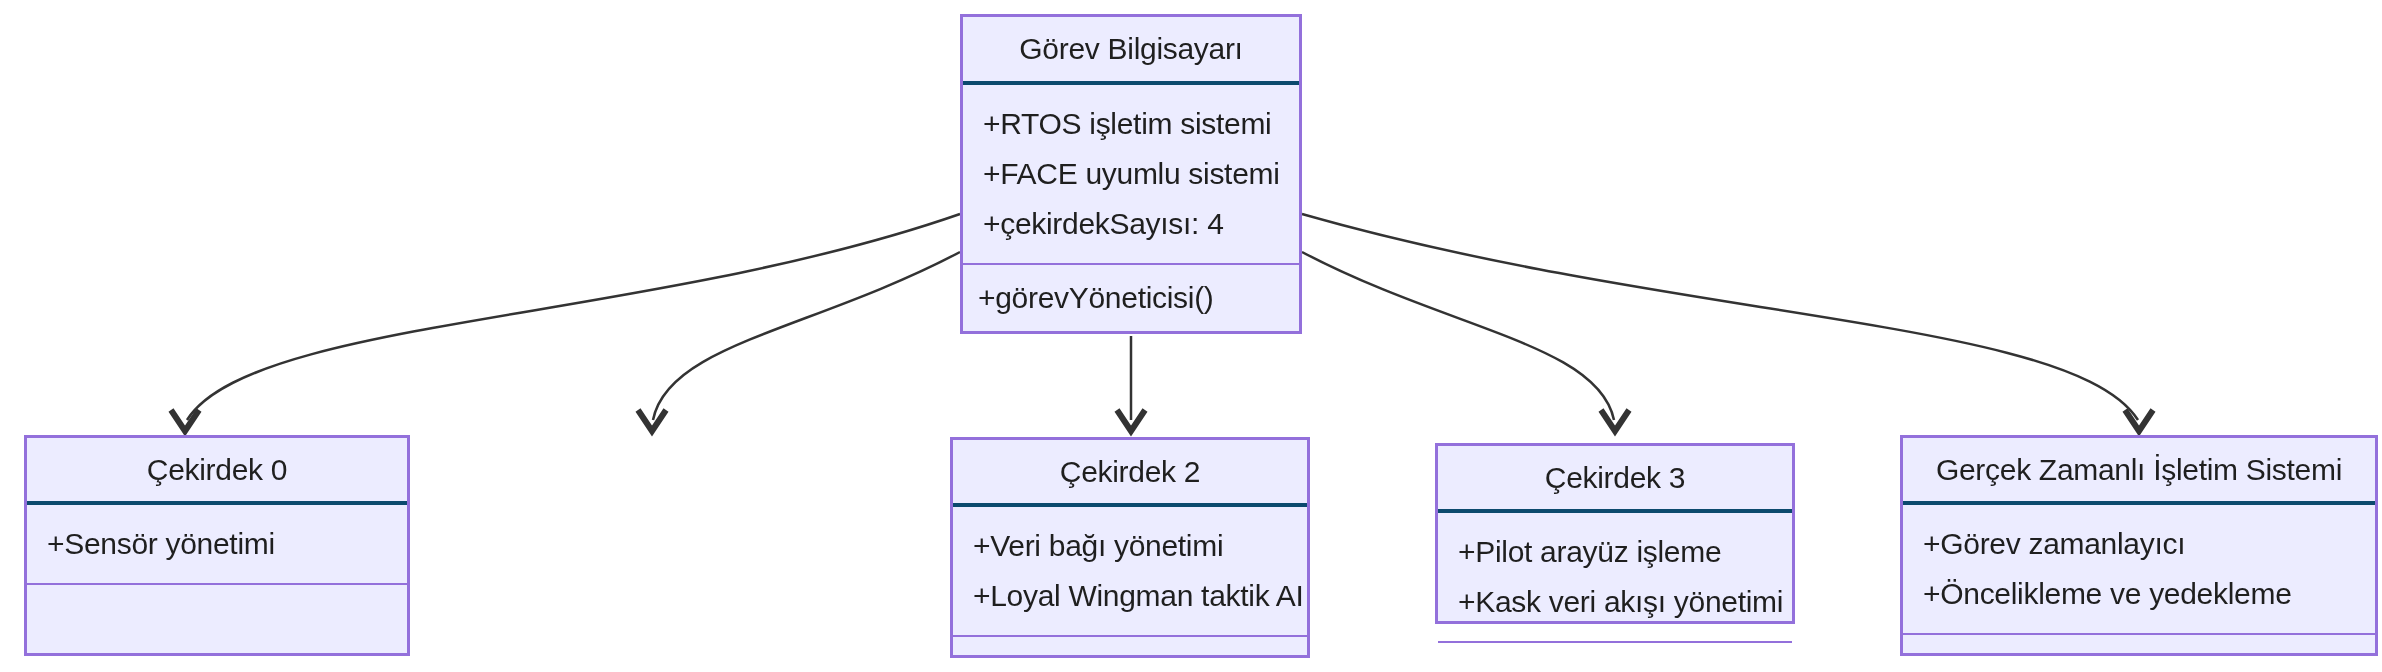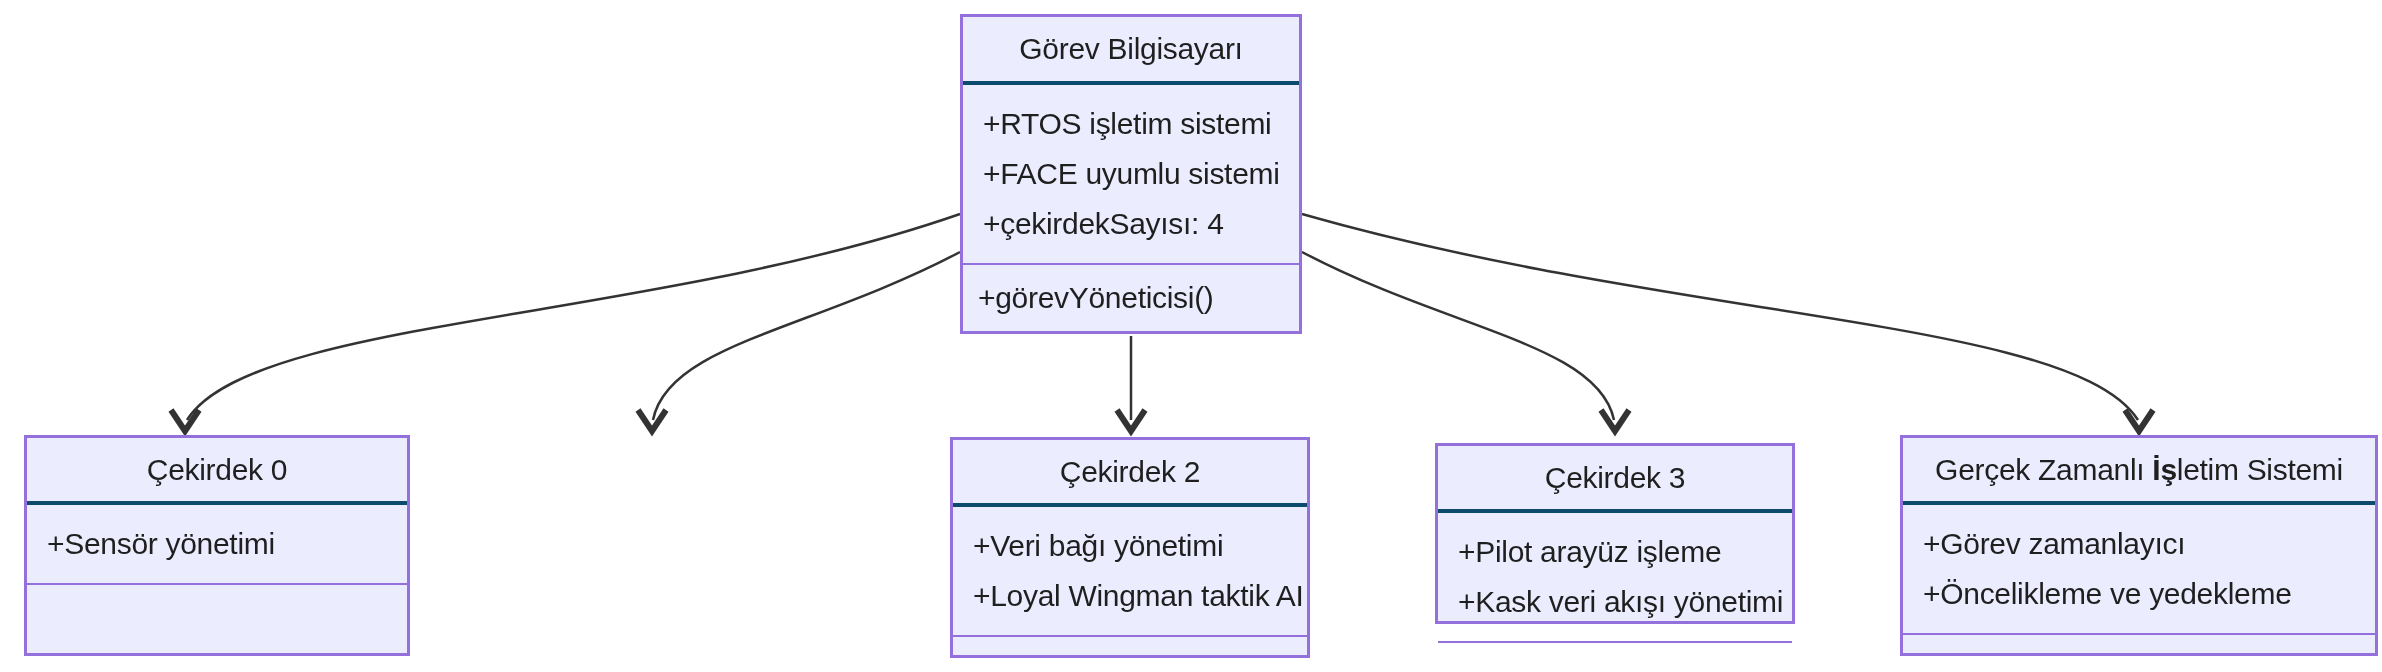--- a/index.html
+++ b/index.html
@@ -60,21 +60,21 @@
     line-height: 50px;
     white-space: nowrap;
   }
   .uml-methods {
     padding: 8px 15px;
     border-radius: 15px;
   }
   .uml-methods-empty {
     height: 20px;
   }
-  .b { font-weight: bold; text-align: center; }
+  .b { font-weight: normal; text-align: center; }
 
   
   #class-main  { left: 960px;  top: 14px;  width: 342px; height: 320px; }
   #class-core0 { left: 24px;   top: 435px; width: 386px; height: 221px; }
   #class-core1 { left: 456px;  top: 435px; width: 392px; height: 221px; }
   #class-core2 { left: 950px;  top: 437px; width: 360px; height: 221px; }
   #class-core3 { left: 1435px; top: 435px; width: 360px; height: 181px; margin-top: 8px; }
   #class-rtos  { left: 1900px; top: 435px; width: 478px; height: 221px; }
 </style>
 </head>

